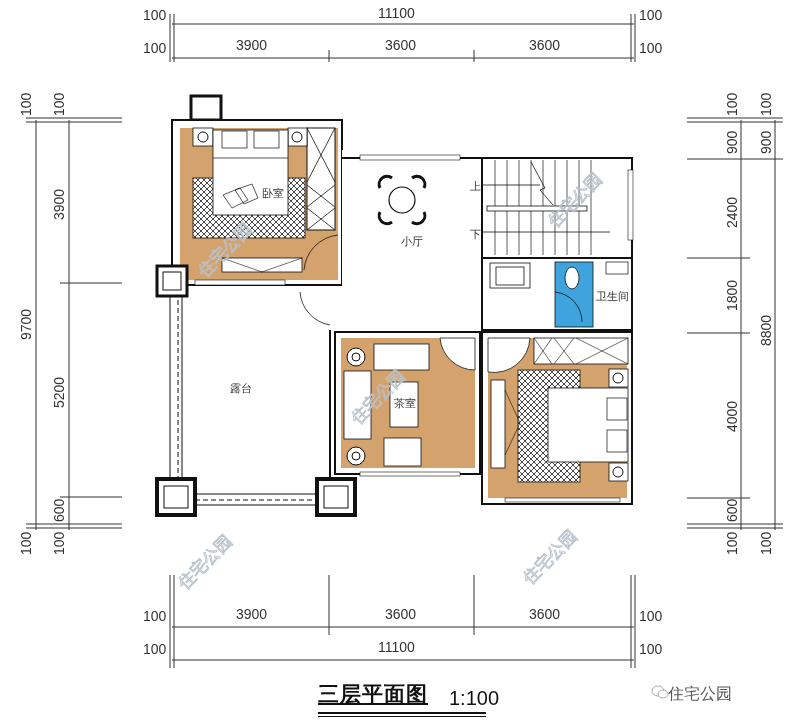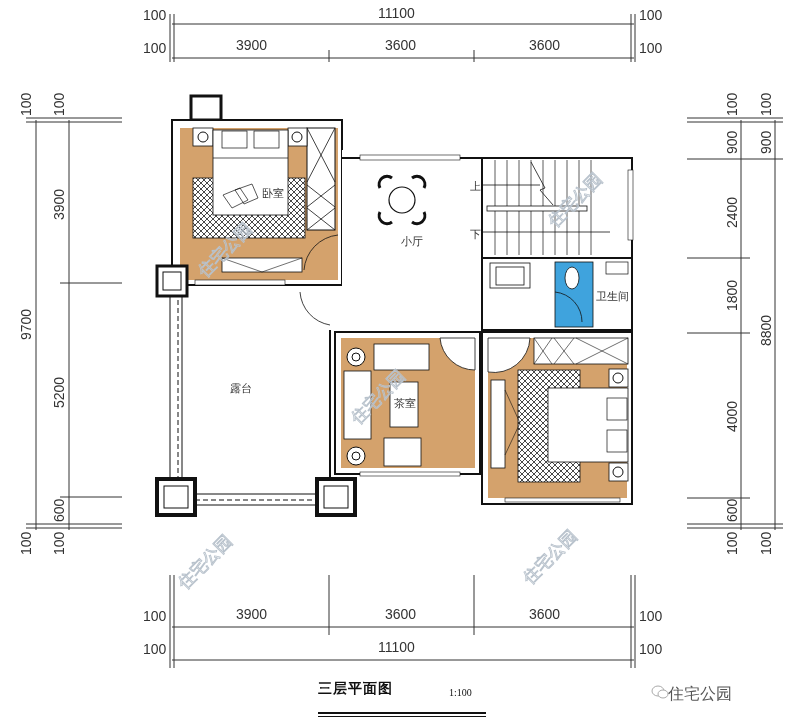--- a/index.html
+++ b/index.html
@@ -2,22 +2,22 @@
 <html><head>
 <meta charset="utf-8">
 <style>
   html, body { margin: 0; padding: 0; background: #ffffff; }
   body { width: 800px; height: 727px; position: relative; overflow: hidden;
          font-family: "DejaVu Sans", "Liberation Sans", sans-serif; color: #222; }
   #plan { position: absolute; left: 0; top: 0; width: 800px; height: 727px; }
   .dim { font-family: "Liberation Sans", "DejaVu Sans", sans-serif; font-size: 14px; fill: #333; }
   .room-label { font-family: "DejaVu Sans", sans-serif; font-size: 11px; fill: #333; }
   .wm { font-family: "DejaVu Sans", sans-serif; font-size: 17px; fill: none; stroke: #b8c2cc; stroke-width: 0.9; }
-  .title { position: absolute; left: 318px; top: 680px; font-size: 14px; font-weight: bold; letter-spacing: 1px; color: #111; }
-  .scale { position: absolute; left: 449px; top: 687px; font-size: 10px; color: #111; font-family: Liberation Serif, serif; }
+  .title { position: absolute; left: 318px; top: 680px; font-size: 21px; font-weight: bold; letter-spacing: 1px; color: #111; text-decoration: underline; }
+  .scale { position: absolute; left: 449px; top: 687px; font-size: 20px; color: #111; font-family: Liberation Sans, sans-serif; }
   .title-underline1 { position: absolute; left: 318px; top: 712px; width: 168px; height: 2px; background: #111; }
   .title-underline2 { position: absolute; left: 318px; top: 716px; width: 168px; height: 1px; background: #111; }
   .brand { position: absolute; left: 668px; top: 684px; font-size: 16px; color: #555; }
   .brand-icon { position: absolute; left: 651px; top: 685px; width: 18px; height: 14px; }
 </style>
 </head>
 <body>
 
 <svg id="plan" viewBox="0 0 800 727" xmlns="http://www.w3.org/2000/svg">
   <defs>

